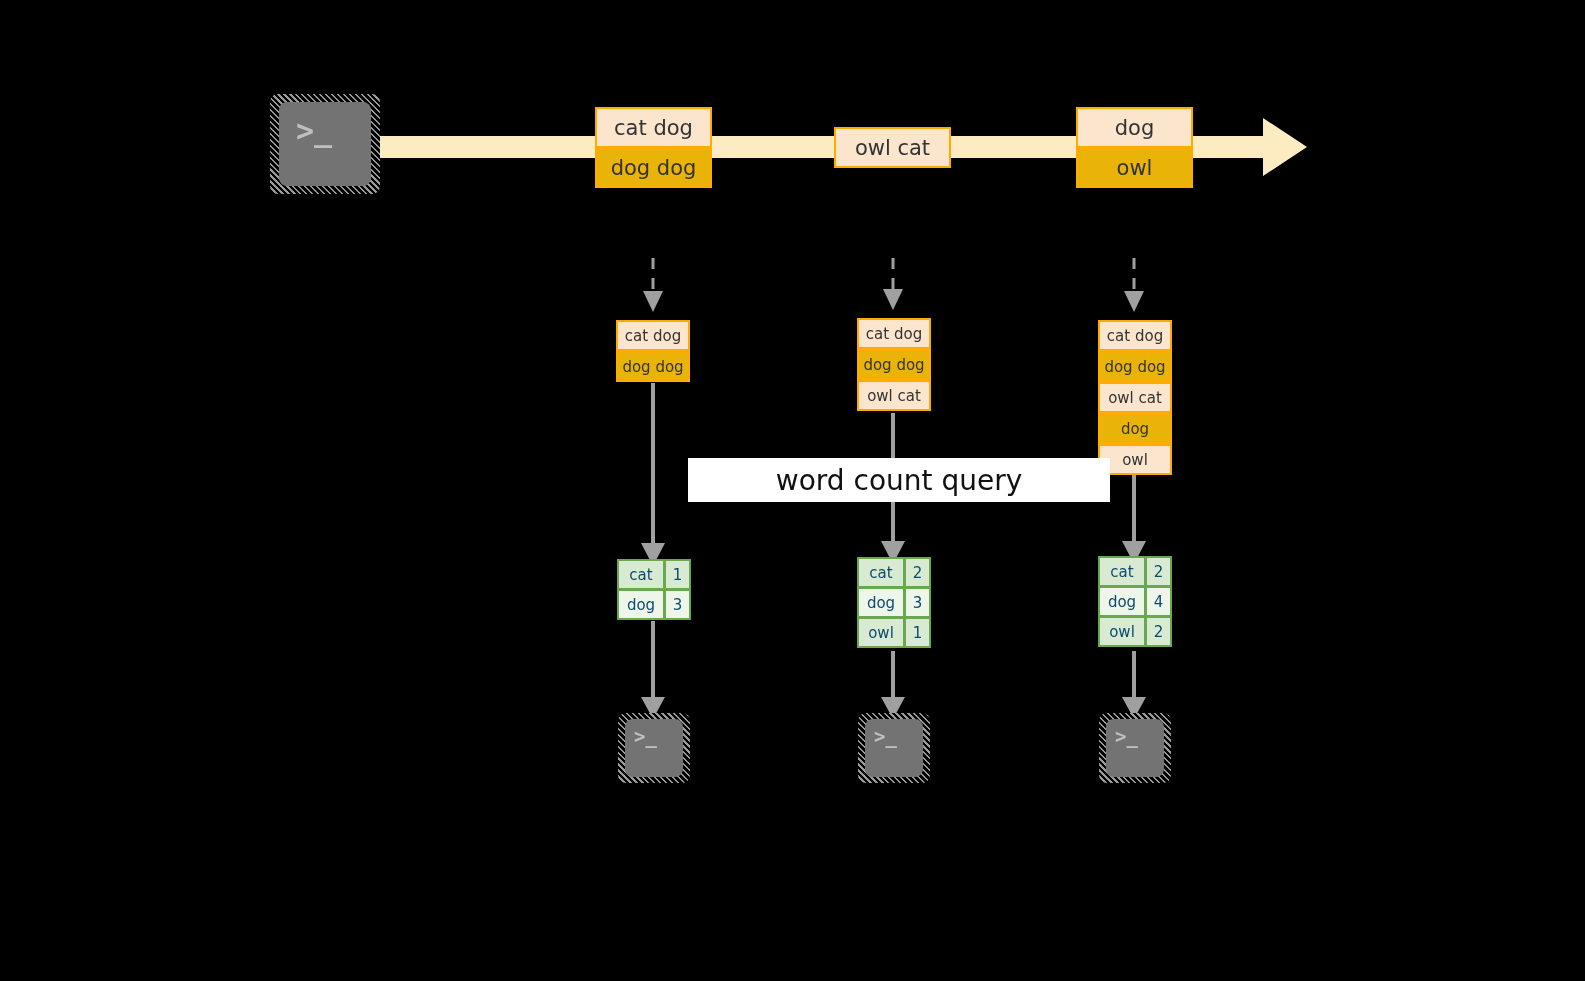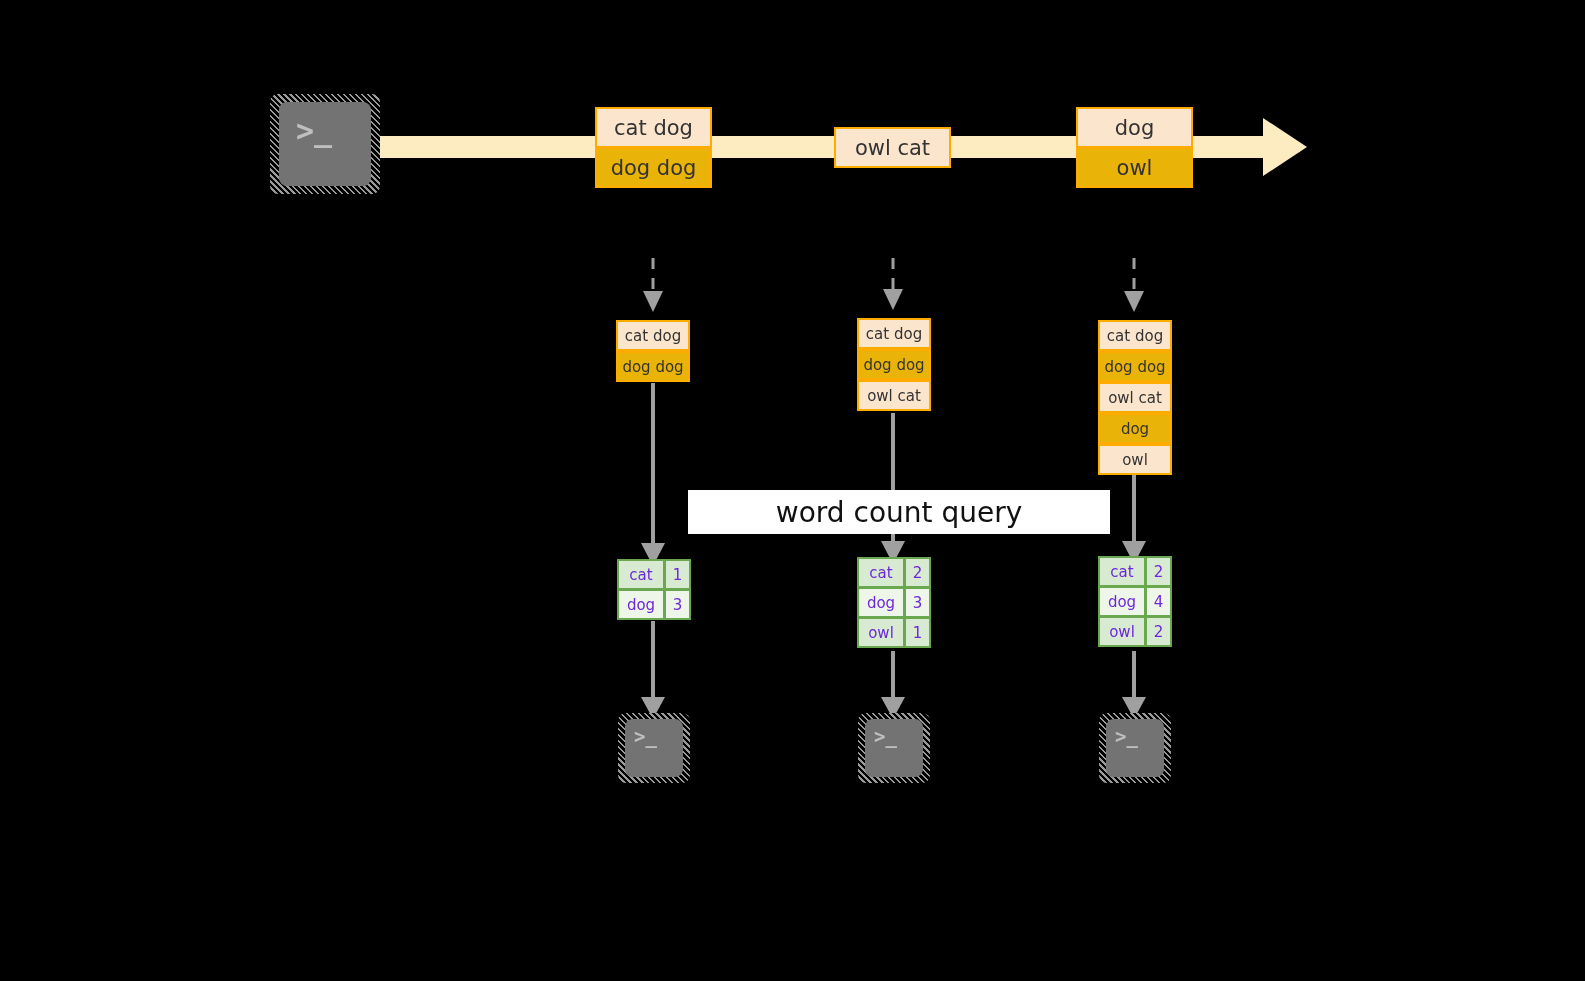--- a/index.html
+++ b/index.html
@@ -71,36 +71,35 @@
   .orec.shade-b { background: #eab308; }
 
   
   .gcell {
     position: absolute;
     box-sizing: border-box;
     border: 2px solid #6aa84f;
     display: flex;
     align-items: center;
     justify-content: center;
-    color: #6d28d9;
+    color: #0c4a6e;
     white-space: nowrap;
   }
   .gcell.shade-a { background: #d9ead3; }
   .gcell.shade-b { background: #eef6ea; }
 
   
   .banner {
     position: absolute;
     background: #ffffff;
     display: flex;
     align-items: center;
     justify-content: center;
     color: #111111;
     white-space: nowrap;
-    margin-top: 32px;
   }
 </style>
 </head>
 <body>
 
 <div id="stage">
 
   <svg class="layer" viewBox="0 0 1585 981">
 
     <path d="M 372 136 L 1263 136 L 1263 118 L 1307 147 L 1263 176 L 1263 158 L 372 158 Z" fill="#fdecc1"></path>

